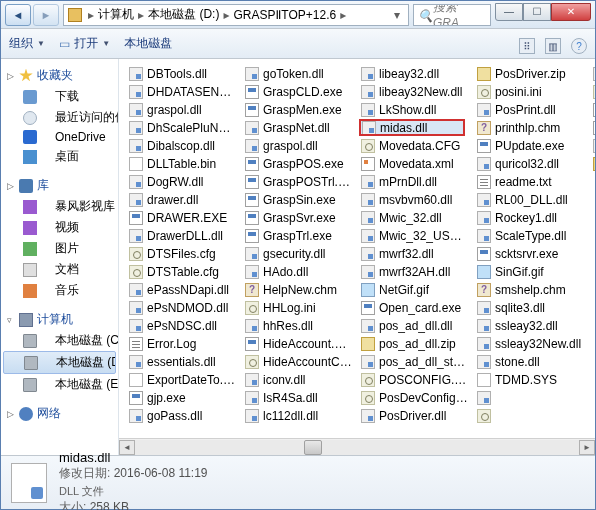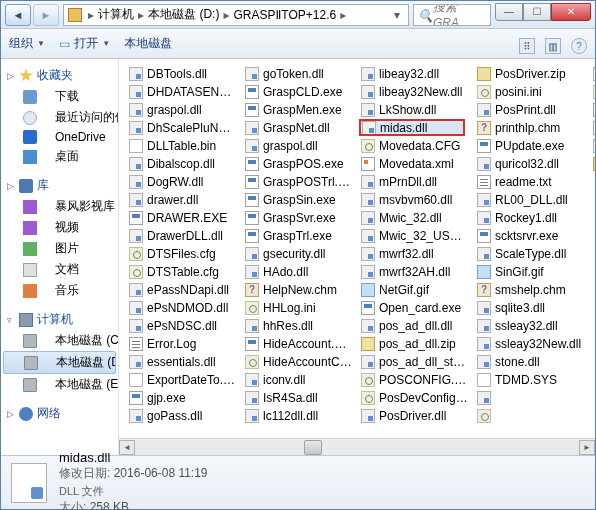--- a/index.html
+++ b/index.html
@@ -244,29 +244,29 @@
           </div>
           <div class="file-item">
             <span class="ficon dll"></span>
             <span class="fname">graspol.dll</span>
           </div>
           <div class="file-item">
             <span class="ficon dll"></span>
             <span class="fname">DhScalePluNet.dll</span>
           </div>
           <div class="file-item">
+            <span class="ficon dll"></span>
+            <span class="fname">Dibalscop.dll</span>
+          </div>
+          <div class="file-item">
             <span class="ficon other"></span>
             <span class="fname">DLLTable.bin</span>
           </div>
           <div class="file-item">
             <span class="ficon dll"></span>
-            <span class="fname">Dibalscop.dll</span>
-          </div>
-          <div class="file-item">
-            <span class="ficon dll"></span>
             <span class="fname">DogRW.dll</span>
           </div>
           <div class="file-item">
             <span class="ficon dll"></span>
             <span class="fname">drawer.dll</span>
           </div>
           <div class="file-item">
             <span class="ficon exe"></span>
             <span class="fname">DRAWER.EXE</span>
           </div>
@@ -504,26 +504,26 @@
           </div>
           <div class="file-item">
             <span class="ficon dll"></span>
             <span class="fname">RL00_DLL.dll</span>
           </div>
           <div class="file-item">
             <span class="ficon dll"></span>
             <span class="fname">Rockey1.dll</span>
           </div>
           <div class="file-item">
+            <span class="ficon dll"></span>
+            <span class="fname">ScaleType.dll</span>
+          </div>
+          <div class="file-item">
             <span class="ficon exe"></span>
             <span class="fname">scktsrvr.exe</span>
-          </div>
-          <div class="file-item">
-            <span class="ficon dll"></span>
-            <span class="fname">ScaleType.dll</span>
           </div>
           <div class="file-item">
             <span class="ficon gif"></span>
             <span class="fname">SinGif.gif</span>
           </div>
           <div class="file-item">
             <span class="ficon chm"></span>
             <span class="fname">smshelp.chm</span>
           </div>
           <div class="file-item">

